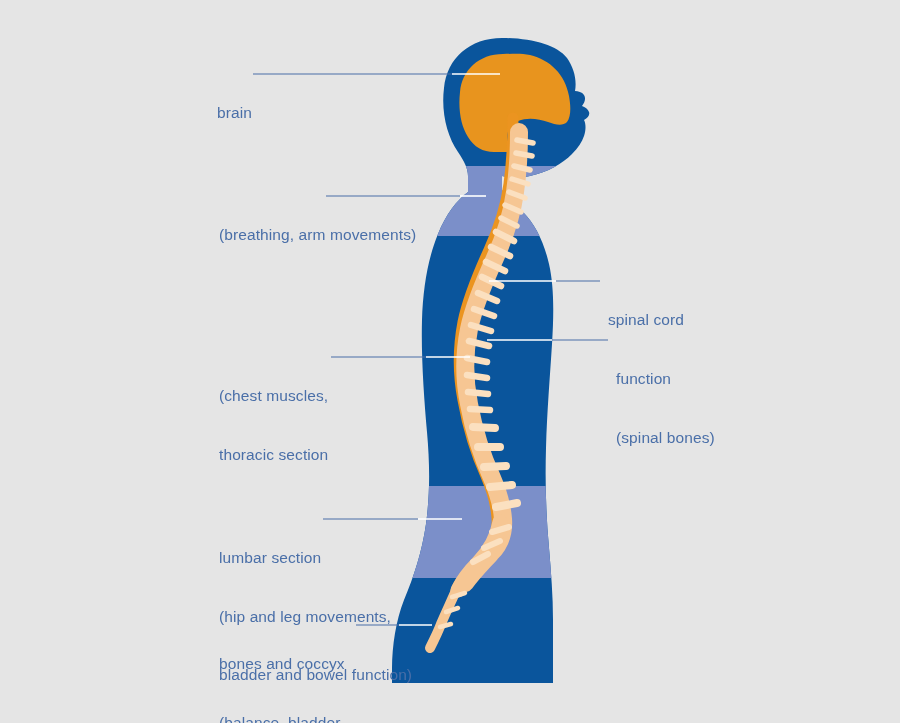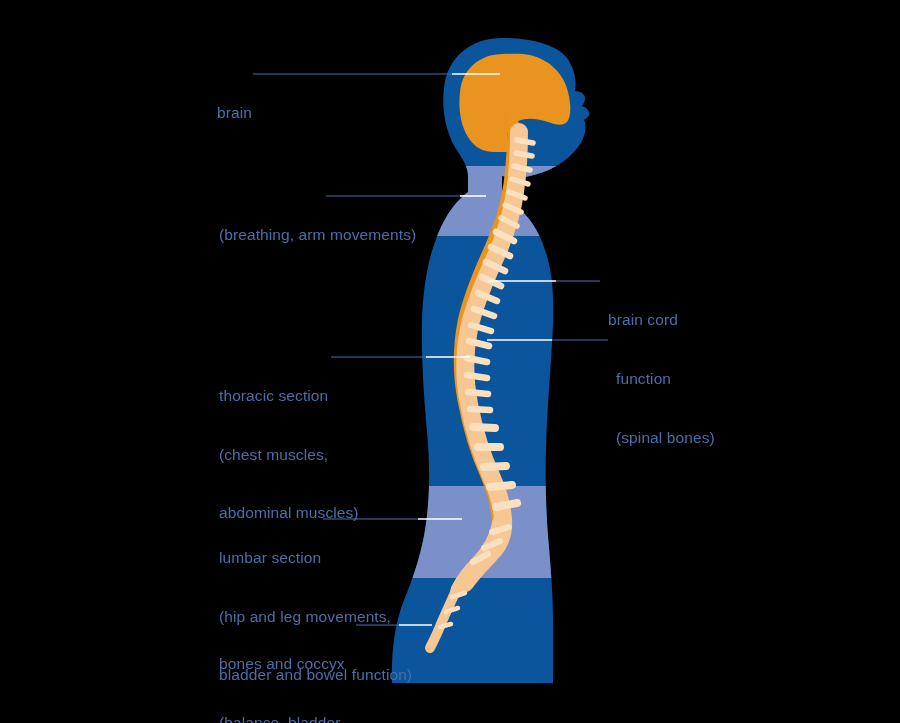--- a/index.html
+++ b/index.html
@@ -4,21 +4,21 @@
 <style>
   html, body {
     margin: 0;
     padding: 0;
     background: #f7f7f7;
   }
   #stage {
     position: relative;
     width: 900px;
     height: 723px;
-    background: #000000;
+    background: #e5e5e5;
     overflow: hidden;
     font-family: "Liberation Sans", sans-serif;
   }
   #figure {
     position: absolute;
     left: 0;
     top: 0;
     width: 900px;
     height: 723px;
   }
@@ -230,40 +230,39 @@
 
   <div class="label" style="left:217px; top:64px;">
     <span class="lbl-line">brain</span>
   </div>
 
   <div class="label" style="left:219px; top:186px;">
     <span class="lbl-line">(breathing, arm movements)</span>
   </div>
 
   <div class="label" style="left:219px; top:347px;">
+    <span class="lbl-line">(chest muscles,</span>
     <span class="lbl-line">thoracic section</span>
-    <span class="lbl-line">(chest muscles,</span>
-    <span class="lbl-line">abdominal muscles)</span>
   </div>
 
   <div class="label" style="left:219px; top:509px;">
     <span class="lbl-line">lumbar section</span>
     <span class="lbl-line">(hip and leg movements,</span>
     <span class="lbl-line">bladder and bowel function)</span>
   </div>
 
   <div class="label" style="left:219px; top:615px;">
     <span class="lbl-line">bones and coccyx</span>
     <span class="lbl-line">(balance, bladder</span>
     
     
   </div>
 
   <div class="label right-side" style="left:608px; top:271px;">
-    <span class="lbl-line">brain cord</span>
+    <span class="lbl-line">spinal cord</span>
   </div>
 
   <div class="label right-side" style="left:616px; top:330px;">
     <span class="lbl-line">function</span>
     <span class="lbl-line">(spinal bones)</span>
   </div>
 
 </div>
 
 </body></html>

